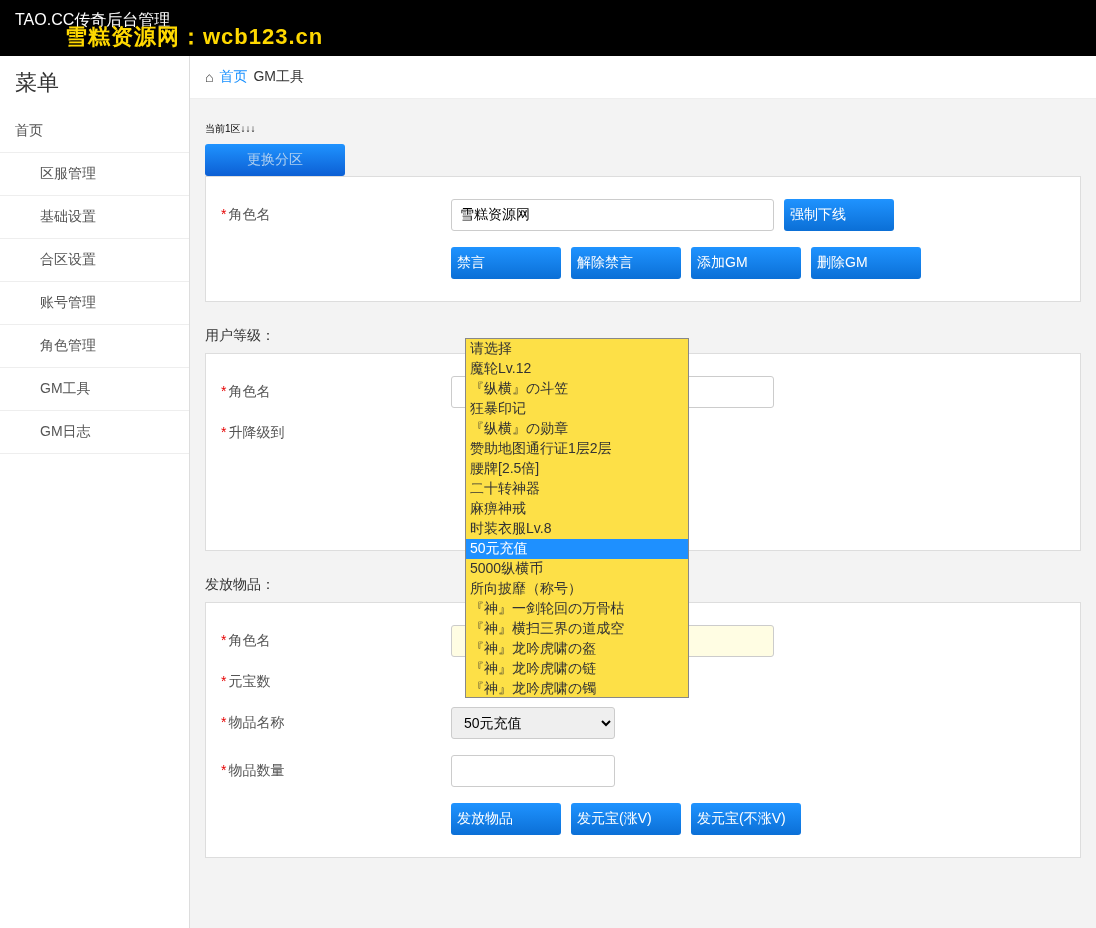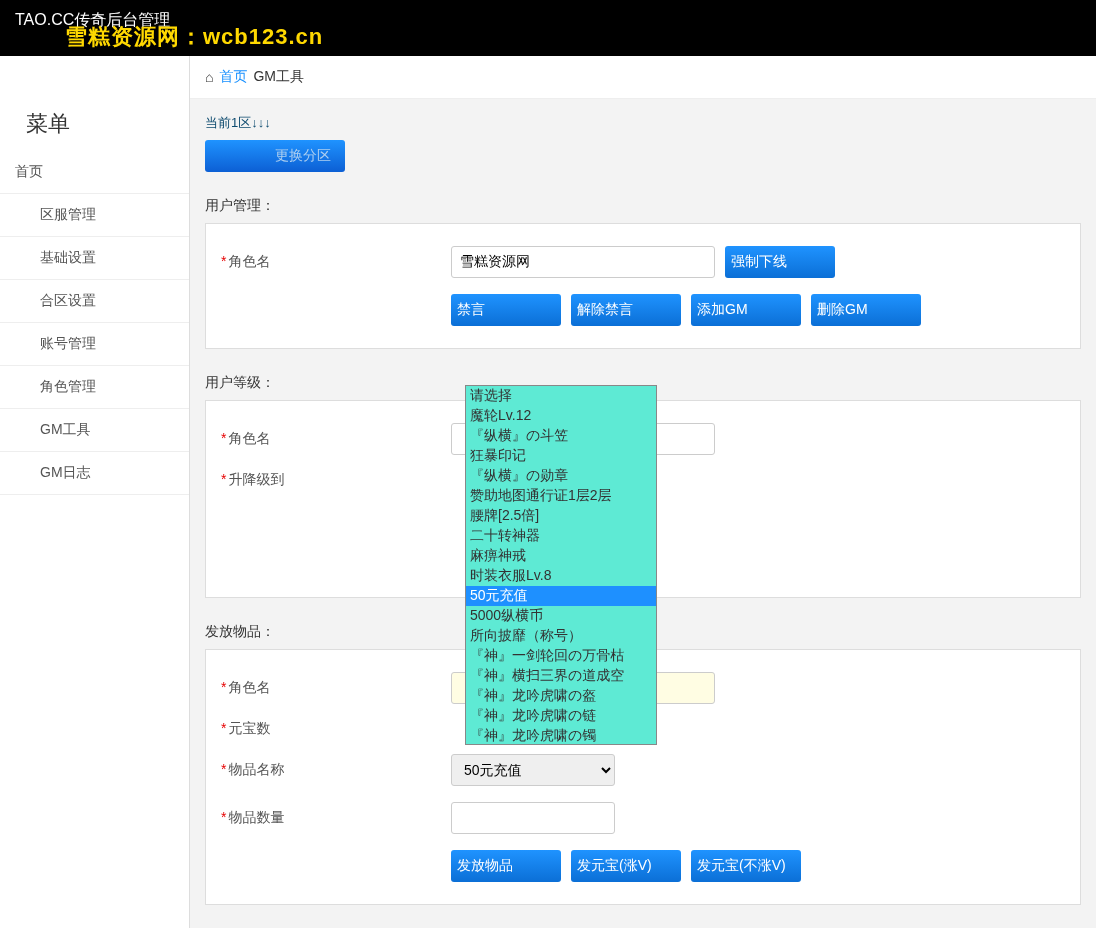--- a/index.html
+++ b/index.html
@@ -2,44 +2,44 @@
 <html><head>
 <meta charset="utf-8">
 <style>
 * { margin: 0; padding: 0; box-sizing: border-box; }
 body { font-family: "Microsoft YaHei", Arial, sans-serif; font-size: 14px; color: #333; background: #fff; }
 .topbar { background: #000; color: #fff; height: 56px; line-height: 40px; padding: 0 15px; position: relative; }
 .topbar-title { font-size: 16px; }
 .watermark { position: absolute; top: 22px; left: 65px; color: #ffd800; font-size: 22px; font-weight: bold; z-index: 100; letter-spacing: 1px; }
 .layout { display: flex; min-height: calc(100vh - 40px); }
 .sidebar { width: 190px; background: #fff; border-right: 1px solid #ddd; }
-.sidebar-header { font-size: 22px; padding: 12px 26px; color: #333; margin-top: 41px; }
+.sidebar-header { font-size: 22px; padding: 12px 15px; color: #333; }
 .menu-item { padding: 12px 15px; border-bottom: 1px solid #eee; cursor: pointer; color: #555; }
 .menu-item.top { padding: 12px 15px; }
 .menu-item.sub { padding: 12px 15px 12px 40px; }
 .main { flex: 1; background: #f3f3f3; padding: 0; }
 .breadcrumb { background: #fff; padding: 12px 15px; border-bottom: 1px solid #eee; font-size: 14px; display: flex; align-items: center; gap: 6px; }
 .breadcrumb .home-icon { font-size: 14px; color: #333; }
 .breadcrumb a { color: #1890ff; text-decoration: none; }
 .content { padding: 15px; }
-.zone-notice { color: #0c4a6e; font-size: 13px; margin-bottom: 8px; }
+.zone-notice { color: #000000; font-size: 10px; margin-bottom: 8px; margin-top: 8px; }
 .btn { display: inline-block; padding: 7px 6px; border: none; border-radius: 3px; cursor: pointer; font-size: 14px; text-align: left; min-width: 110px; }
 .btn-primary { background: linear-gradient(#1f93ff,#0b6fd6); color: #fff; }
-.btn-change { background: linear-gradient(#1f93ff,#0c5fd4); color: #aecff0; padding: 7px 14px; min-width: 140px; text-align: right; padding-left: 14px; }
+.btn-change { background: linear-gradient(#1f93ff,#0c5fd4); color: #aecff0; padding: 7px 14px; min-width: 140px; text-align: center; padding-left: 14px; }
 .section-title { color: #333; font-size: 14px; margin: 25px 0 8px 0; }
 .form-panel { background: #fff; border: 1px solid #ddd; padding: 14px 0; margin-bottom: 10px; }
 .form-row { display: flex; align-items: center; padding: 8px 15px; }
 .form-label { width: 230px; text-align: left; padding-right: 14px; font-size: 14px; color: #555; }
 .form-label .req { color: #e60000; margin-right: 2px; }
 .form-ctrl { flex: 1; display: flex; gap: 10px; align-items: center; flex-wrap: wrap; }
 input[type=text], select { border: 1px solid #ccc; border-radius: 3px; padding: 6px 8px; font-size: 14px; height: 32px; }
-.input-w1 { width: 264px; }
+.input-w1 { width: 323px; }
 .input-w2 { width: 164px; }
 .input-yellow { background: #fffde3; }
-.dropdown-list { position: absolute; width: 192px; max-height: 360px; background: #5eead4; border: 1px solid #888; overflow-y: scroll; z-index: 50; font-size: 14px; }
+.dropdown-list { position: absolute; width: 224px; max-height: 360px; background: #fde047; border: 1px solid #888; overflow-y: scroll; z-index: 50; font-size: 14px; }
 .dropdown-list .opt { padding: 1px 4px; cursor: default; white-space: nowrap; }
 .dropdown-list .opt.selected { background: #1e90ff; color: #fff; }
 .dd-container { position: relative; }
 </style>
 </head>
 <body>
 
 <div class="topbar">
   <span class="topbar-title">TAO.CC传奇后台管理</span>
 </div>
@@ -65,21 +65,20 @@
       <span class="home-icon">⌂</span>
       <a href="#">首页</a>
       <span>GM工具</span>
     </div>
 
     <div class="content">
       <div class="zone-notice">当前1区↓↓↓</div>
       <button class="btn btn-change">更换分区</button>
 
       
-      <div class="section-title">用户管理：</div>
       <div class="form-panel">
         <div class="form-row">
           <div class="form-label"><span class="req">*</span><span>角色名</span></div>
           <div class="form-ctrl">
             <input type="text" class="input-w1" value="雪糕资源网" style="">
             <button class="btn btn-primary">强制下线</button>
           </div>
         </div>
         <div class="form-row">
           <div class="form-label"></div>

